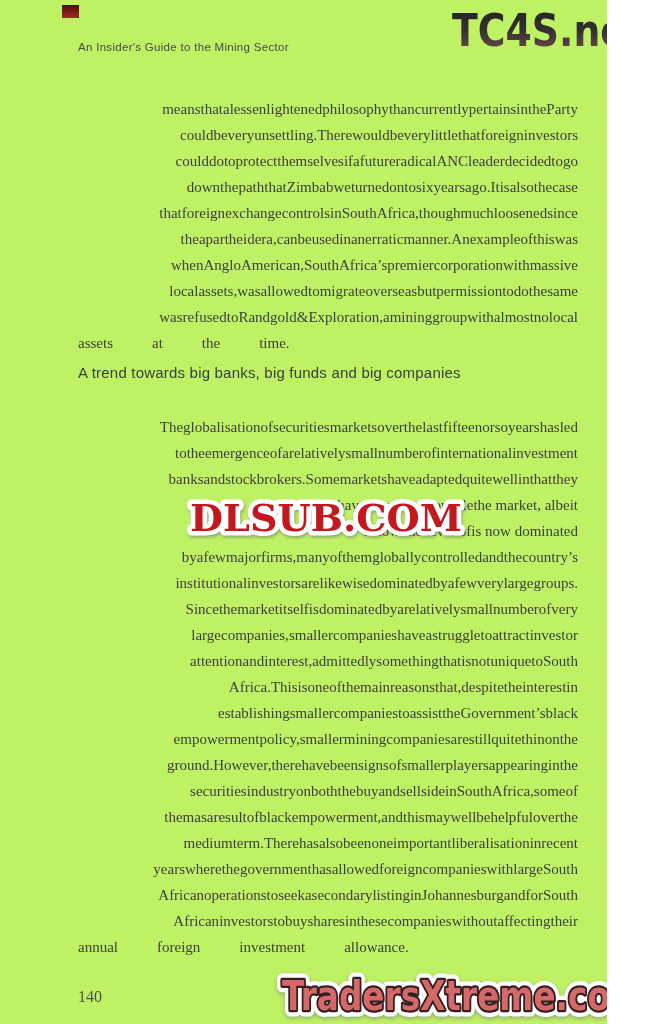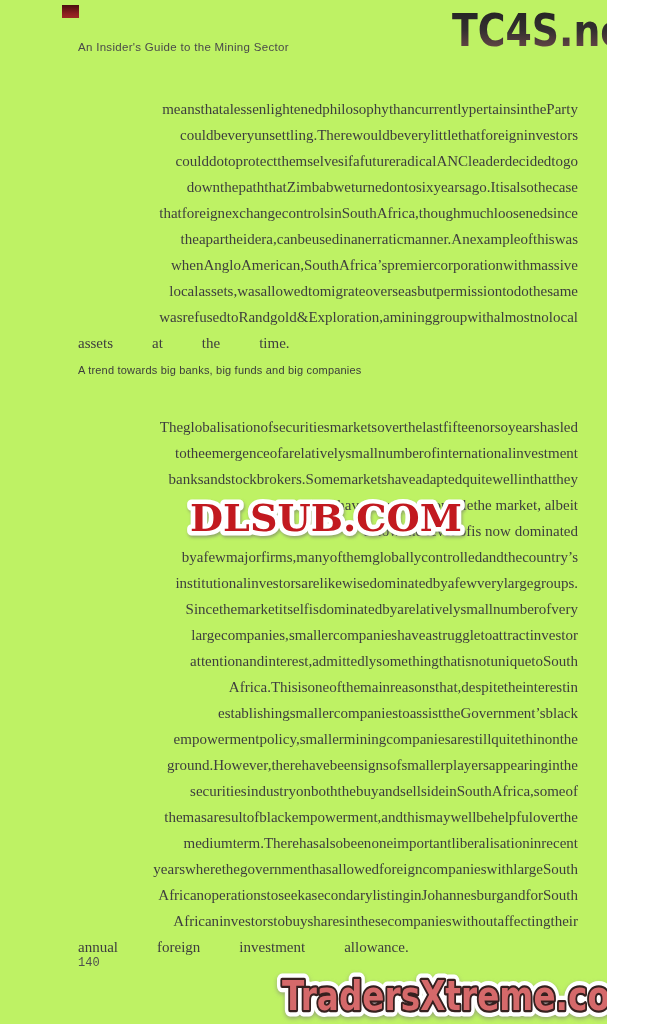--- a/index.html
+++ b/index.html
@@ -19,30 +19,30 @@
   }
   .tc4s-svg { position:absolute; left:446px; top:0; }
   .body-block { position:absolute; left:78px; width:500px; color:#3e3e3e; font-size:15px; }
   .para1 { top:96px; }
   .para2 { top:414px; }
   .line { display:flex; justify-content:flex-end; height:26px; line-height:26px; overflow:hidden; }
   .line.last { justify-content:flex-start; column-gap:4px;gap:39px; }
   .line span { white-space:nowrap; }
   .section-heading {
     position:absolute; left:78px; top:364px; width:500px;
-    font-family:"Liberation Sans",sans-serif; font-size:11px; font-weight:400;
+    font-family:"Liberation Sans",sans-serif; font-size:15px; font-weight:400;
     color:#3c3c3c; letter-spacing:.2px;
   }
   .dlsub-svg {
     position:absolute; left:178px; top:490px;
     filter:drop-shadow(1px 2px 1.5px rgba(110,110,110,.55));
   }
   .page-number {
-    position:absolute; left:78px; top:956px;
-    font-family:Liberation Mono, monospace; font-size:12px; color:#4f4f4f;
+    position:absolute; left:78px; top:988px;
+    font-family:Liberation Serif, serif; font-size:16px; color:#4f4f4f;
   }
   .traders-svg {
     position:absolute; left:276px; top:968px;
     filter:drop-shadow(0 2px 2px rgba(125,125,125,.6));
   }
 </style>
 </head>
 <body>
 
 <div class="page">

